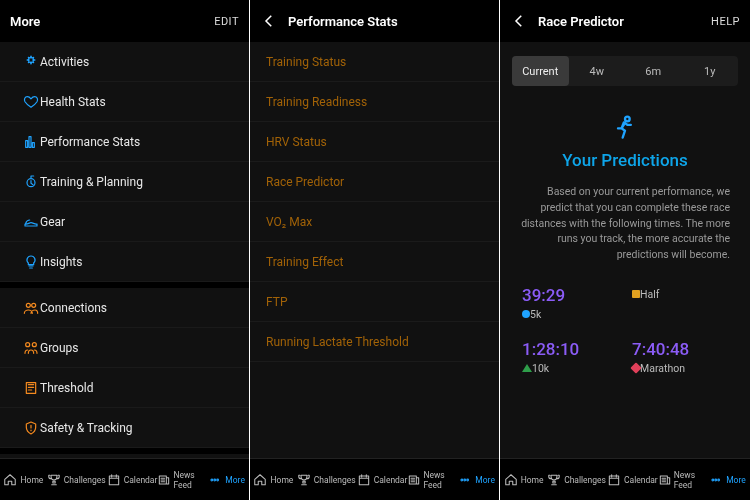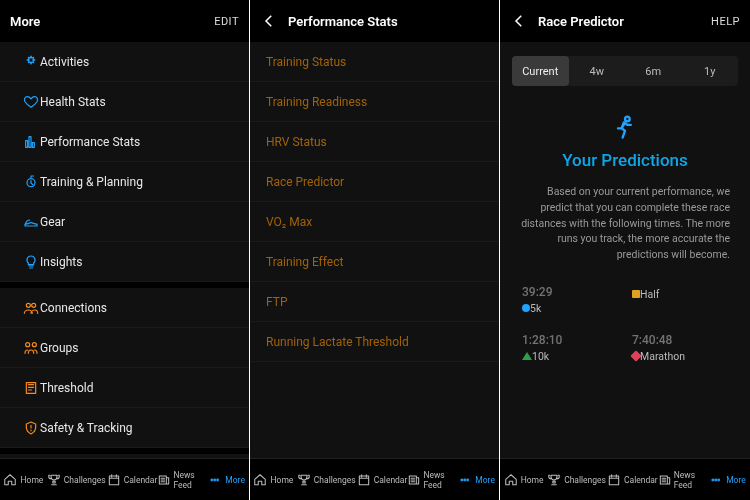--- a/index.html
+++ b/index.html
@@ -45,21 +45,21 @@
   .seg > div { flex: 1; display: flex; align-items: center; justify-content: center; cursor: pointer; }
   .seg > div.active { background: #3a3a3a; border-radius: 4px; color: #eee; text-align: center; }
   .runner { display: flex; justify-content: center; margin-top: 26px; }
   .runner svg { width: 28px; height: 28px; }
   .pred-title { text-align: center; font-size: 17px; font-weight: 500; color: #0ea5e9; margin-top: 10px; }
   .pred-desc { text-align: right; font-size: 10.5px; line-height: 1.5; color: #999; padding: 14px 20px 18px 20px; }
   .pred-grid {
     display: grid; grid-template-columns: 1fr 1fr; gap: 18px 14px; padding: 4px 22px 0 22px;
   }
   .pred-cell { }
-  .pred-time { font-size: 12px; color: #737373; font-weight: 500; }
+  .pred-time { font-size: 17px; color: #8b5cf6; font-weight: 500; }
   .pred-lab { display: flex; align-items: center; font-size: 10.5px; color: #bbb; margin-top: 3px; }
   .dot { width: 8px; height: 8px; border-radius: 50%; }
   .square { width: 8px; height: 8px; border-radius: 1px; }
   .tri { width: 0; height: 0; border-left: 5px solid transparent; border-right: 5px solid transparent; border-bottom: 8px solid #2e9e4a; }
   .diam { width: 8px; height: 8px; transform: rotate(45deg); border-radius: 1px; }
 
   
   .tabbar {
     height: 42px; background: #000; display: flex; border-top: 1px solid #222;
   }

